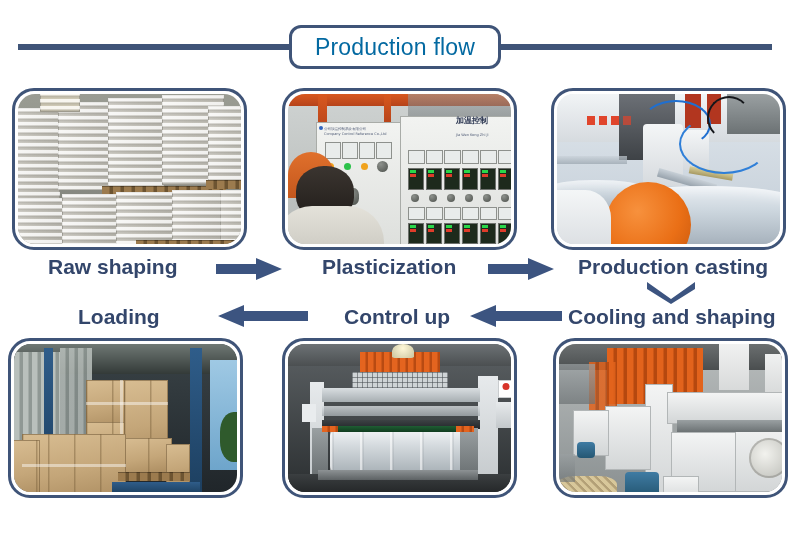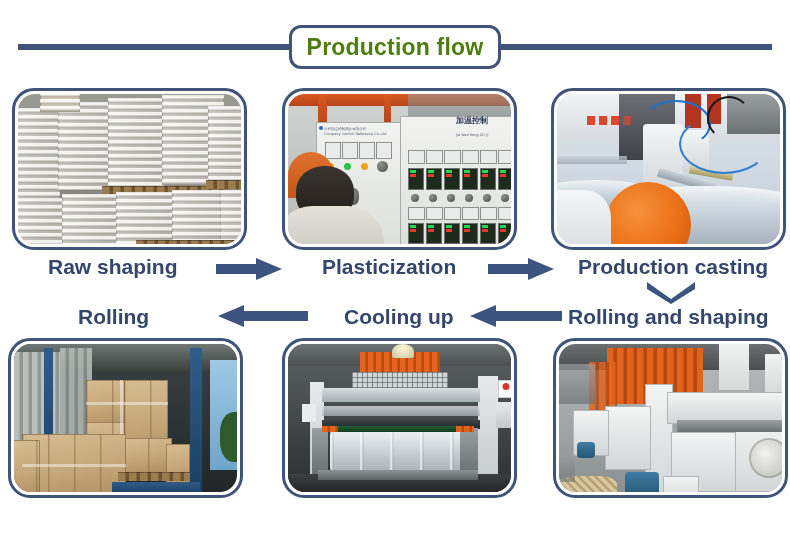--- a/index.html
+++ b/index.html
@@ -41,26 +41,25 @@
     box-sizing: border-box;
     border: 3px solid #3f5478;
     border-radius: 12px;
     background: #ffffff;
     display: flex;
     align-items: center;
     justify-content: center;
   }
   .title-text {
     font-size: 23px;
-    color: #4d7c0f;
+    color: #0369a1;
     font-family: "Liberation Sans", sans-serif;
     letter-spacing: 0.2px;
     line-height: 1;
     white-space: nowrap;
-    font-weight: bold;
   }
 
   
   .card {
     position: absolute;
     box-sizing: border-box;
     border: 3px solid #3f5478;
     border-radius: 22px;
     background: #ffffff;
     padding: 3px;
@@ -566,23 +565,23 @@
     <path d="M0 9 L40 9 L40 3 L66 14 L40 25 L40 19 L0 19 Z" fill="#3c5480"></path>
   </svg>
 </div>
 
 <div class="arrow arr-down">
   <svg width="52" height="24" viewBox="0 0 52 24">
     <path d="M2 2 L26 19 L50 2 L50 9 L26 24 L2 9 Z" fill="#3c5480"></path>
   </svg>
 </div>
 
-<div class="label lbl-loading">Rolling</div>
-<div class="label lbl-rolling">Cooling up</div>
-<div class="label lbl-cooling">Rolling and shaping</div>
+<div class="label lbl-loading">Loading</div>
+<div class="label lbl-rolling">Control up</div>
+<div class="label lbl-cooling">Cooling and shaping</div>
 
 <div class="arrow arr-3">
   <svg width="90" height="26" viewBox="0 0 90 26">
     <path d="M90 8 L26 8 L26 2 L0 13 L26 24 L26 18 L90 18 Z" fill="#3c5480"></path>
   </svg>
 </div>
 <div class="arrow arr-4">
   <svg width="92" height="26" viewBox="0 0 92 26">
     <path d="M92 8 L26 8 L26 2 L0 13 L26 24 L26 18 L92 18 Z" fill="#3c5480"></path>
   </svg>

